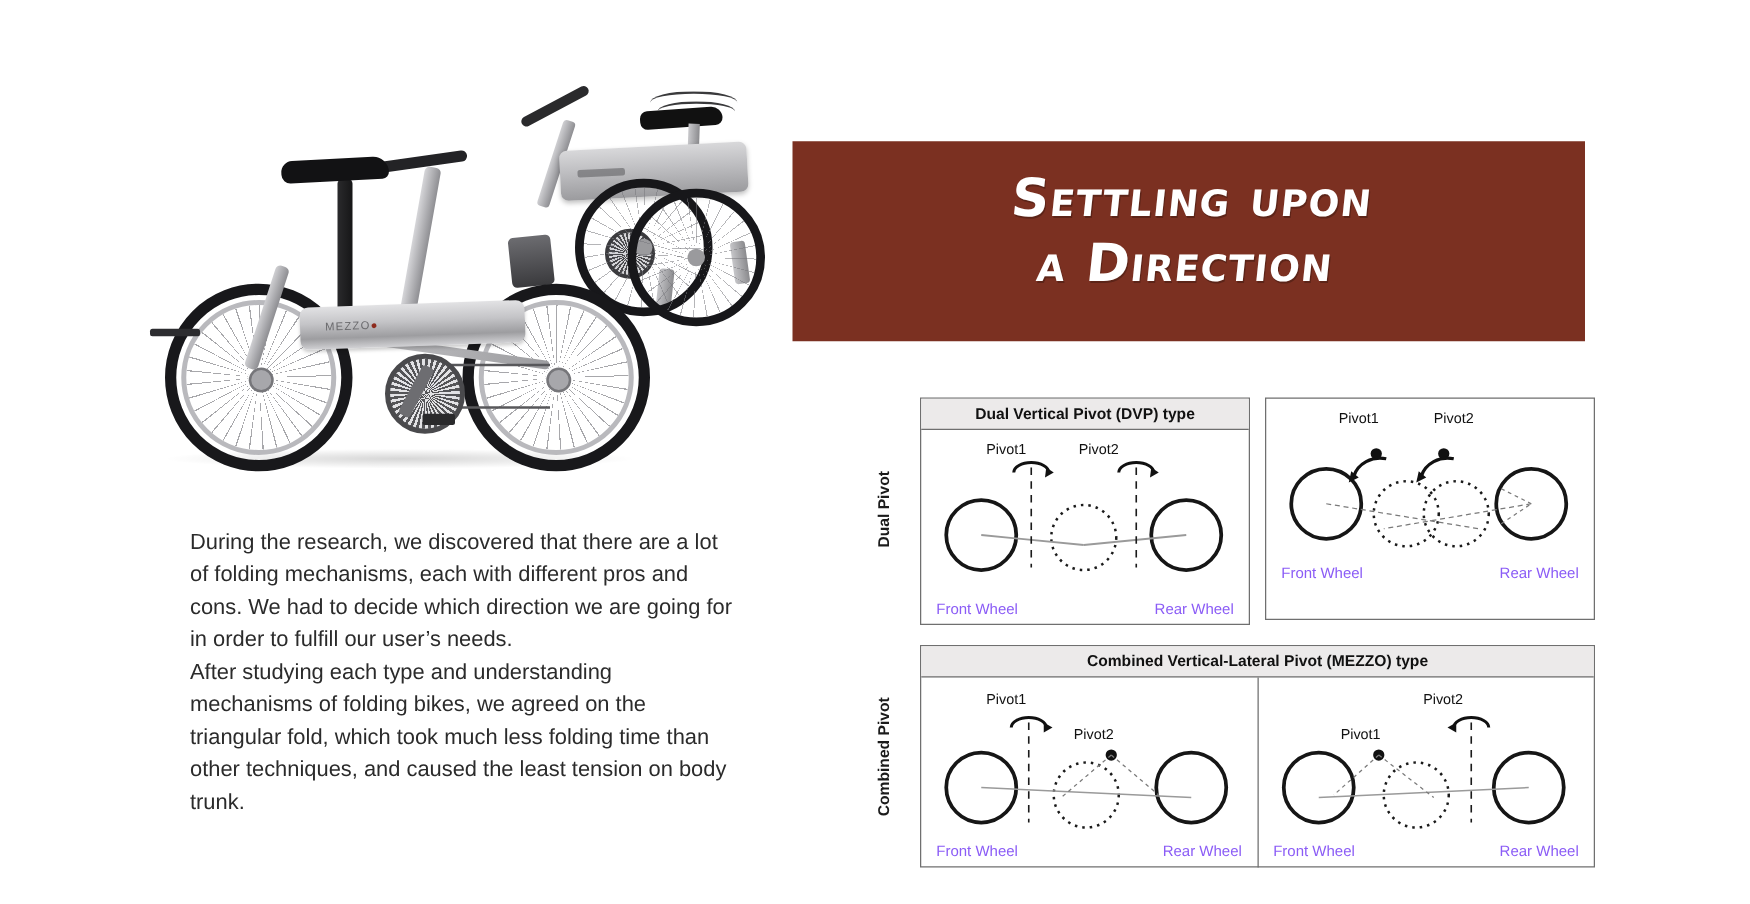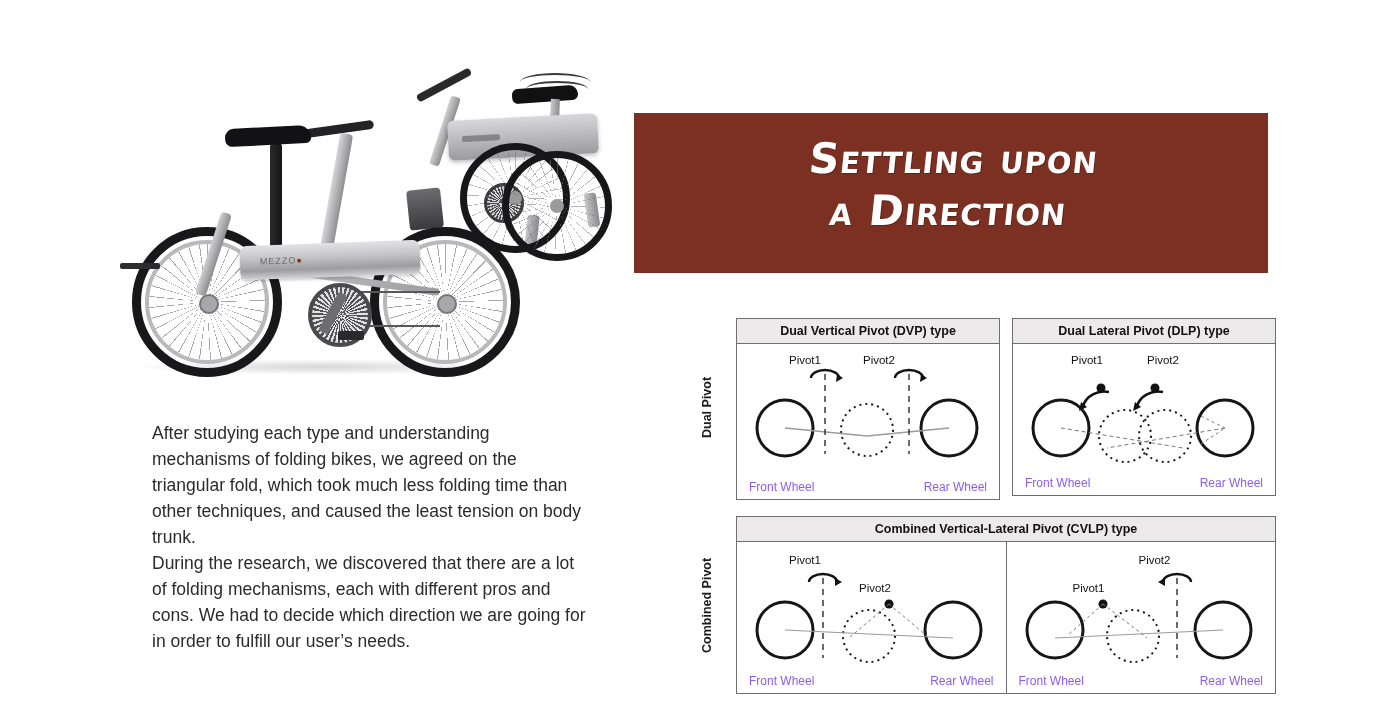--- a/index.html
+++ b/index.html
@@ -487,22 +487,22 @@
       </div>
     </div>
     <div class="ob-chain"></div>
     <div class="ob-chainring"></div>
     <div class="ob-crank"></div>
     <div class="ob-pedal"></div>
   </div>
 </div>
 
 <div id="body-copy">
+  <p>During the research, we discovered that there are a lot of folding mechanisms, each with different pros and cons. We had to decide which direction we are going for in order to fulfill our user’s needs.</p>
   <p>After studying each type and understanding mechanisms of folding bikes, we agreed on the triangular fold, which took much less folding time than other techniques, and caused the least tension on body trunk.</p>
-  <p>During the research, we discovered that there are a lot of folding mechanisms, each with different pros and cons. We had to decide which direction we are going for in order to fulfill our user’s needs.</p>
 </div>
 
 <div id="title-banner">
   <div class="title-text">
     <span class="title-line">Settling upon</span>
     <span class="title-line">a Direction</span>
   </div>
 </div>
 
 <div id="diagram-area">
@@ -529,21 +529,20 @@
         <path d="M158 34 A14 8 0 1 1 186 34" fill="none" stroke="#111" stroke-width="2.4"></path>
         <path d="M184 30 l6 4 -7 4 z" fill="#111"></path>
       </svg>
 
       <div class="d-wheel-label left">Front Wheel</div>
       <div class="d-wheel-label right">Rear Wheel</div>
     </div>
   </div>
 
   <div class="panel" id="panel-dlp">
-    <div class="panel-head">Dual Lateral Pivot (DLP) type</div>
     <div class="panel-body">
       <div class="pivot-label" style="left:58px;top:10px;">Pivot1</div>
       <div class="pivot-label" style="left:134px;top:10px;">Pivot2</div>
 
       <svg width="264" height="152" style="position:absolute;left:0;top:0;">
         <circle cx="48" cy="84" r="28" fill="none" stroke="#161616" stroke-width="3"></circle>
         <circle cx="212" cy="84" r="28" fill="none" stroke="#161616" stroke-width="3"></circle>
         <circle cx="112" cy="92" r="26" fill="none" stroke="#1b1b1b" stroke-width="2" stroke-dasharray="2 4"></circle>
         <circle cx="152" cy="92" r="26" fill="none" stroke="#1b1b1b" stroke-width="2" stroke-dasharray="2 4"></circle>
         <line x1="48" y1="84" x2="170" y2="104" stroke="#7a7a7a" stroke-width="1" stroke-dasharray="4 3"></line>
@@ -557,21 +556,21 @@
         <line x1="188" y1="72" x2="212" y2="84" stroke="#7a7a7a" stroke-width="1" stroke-dasharray="3 3"></line>
         <line x1="188" y1="100" x2="212" y2="84" stroke="#7a7a7a" stroke-width="1" stroke-dasharray="3 3"></line>
       </svg>
 
       <div class="d-wheel-label left">Front Wheel</div>
       <div class="d-wheel-label right">Rear Wheel</div>
     </div>
   </div>
 
   <div class="panel" id="panel-cvlp">
-    <div class="panel-head">Combined Vertical-Lateral Pivot (CVLP) type</div>
+    <div class="panel-head">Combined Vertical-Lateral Pivot (MEZZO) type</div>
     <div class="panel-body">
 
       <div class="half">
         <div class="pivot-label" style="left:52px;top:12px;">Pivot1</div>
         <div class="pivot-label" style="left:122px;top:40px;">Pivot2</div>
 
         <svg width="268" height="152" style="position:absolute;left:0;top:0;">
           <circle cx="48" cy="88" r="28" fill="none" stroke="#161616" stroke-width="3"></circle>
           <circle cx="216" cy="88" r="28" fill="none" stroke="#161616" stroke-width="3"></circle>
           <circle cx="132" cy="94" r="26" fill="none" stroke="#1b1b1b" stroke-width="2" stroke-dasharray="2 4"></circle>

